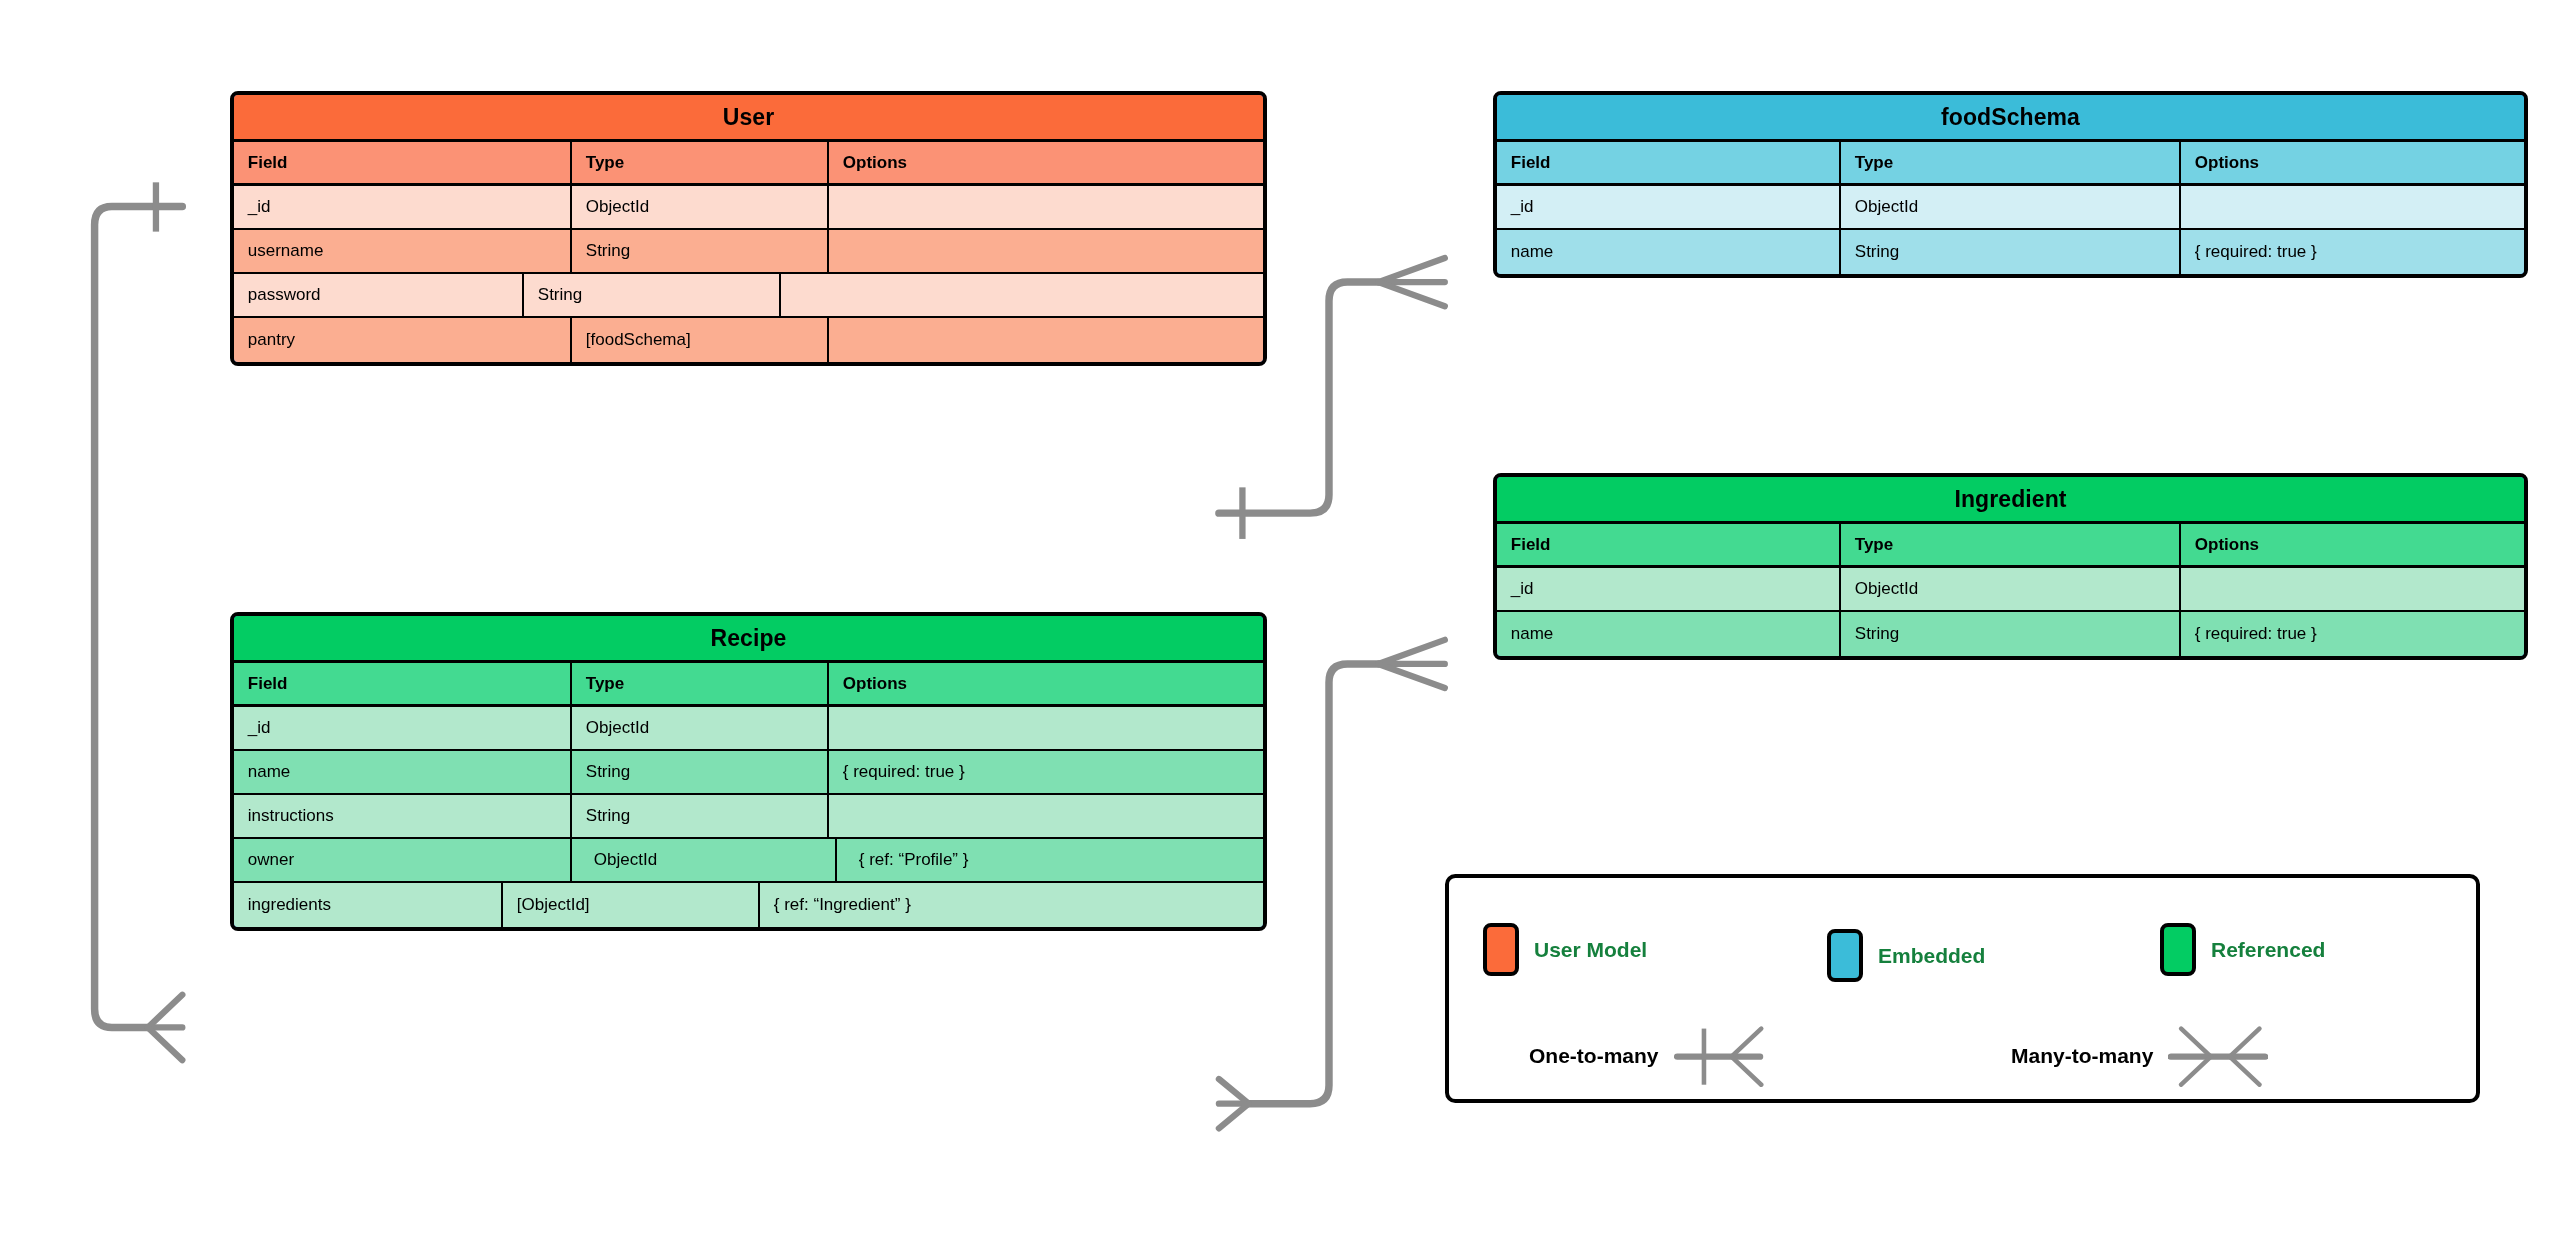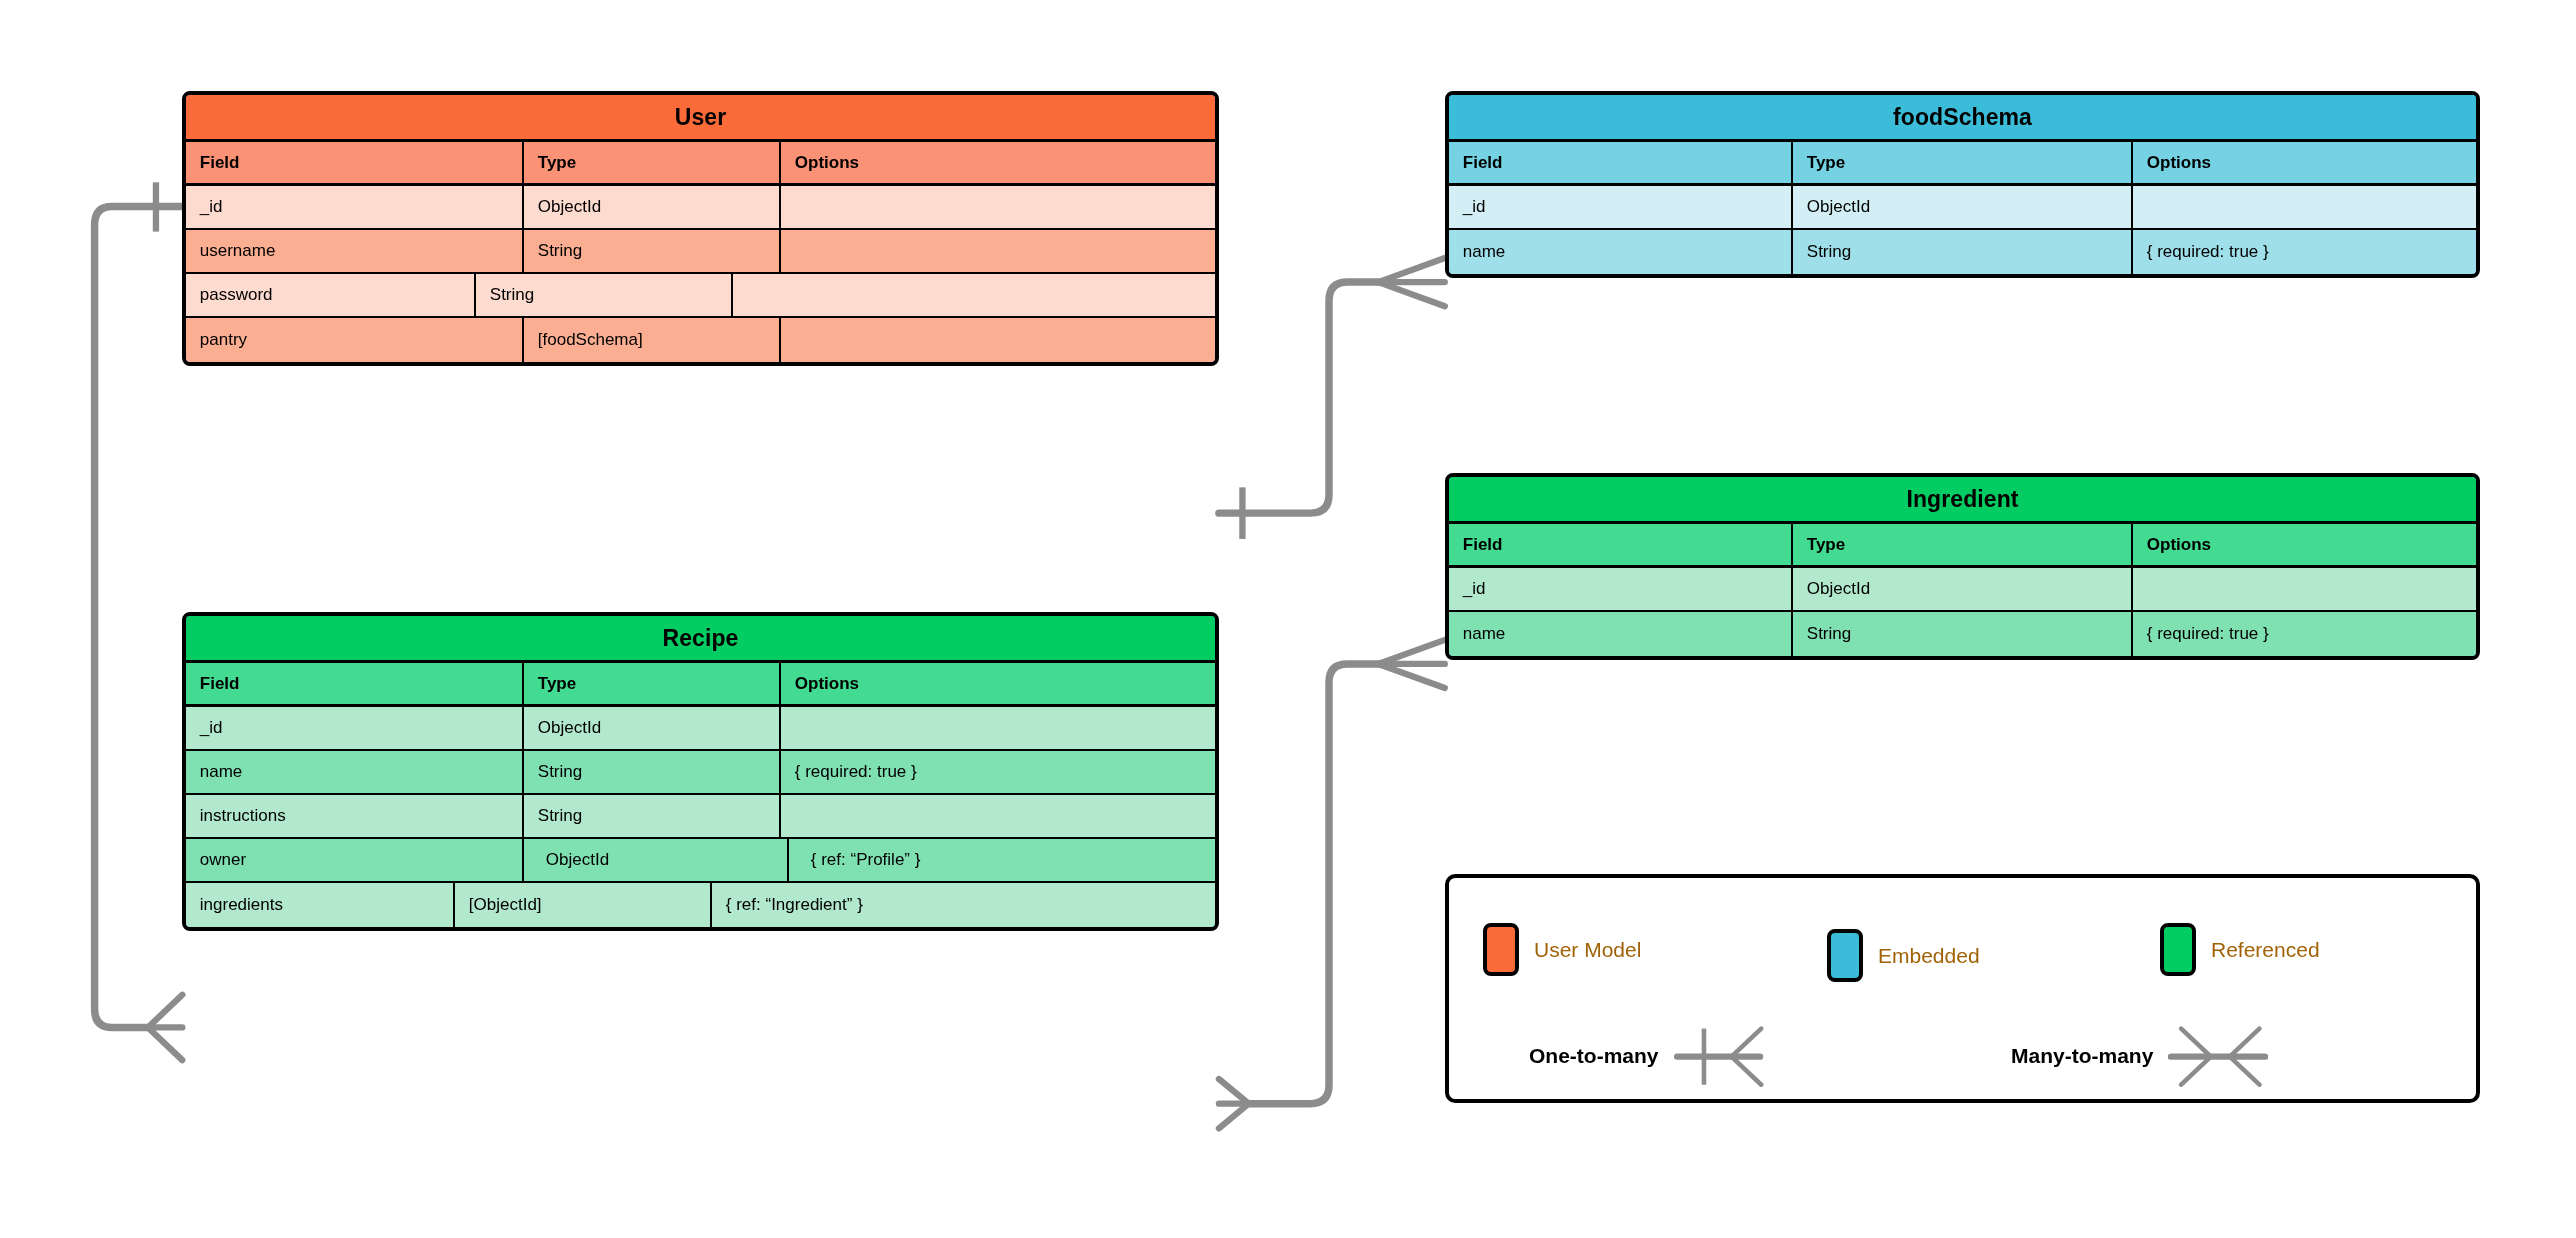--- a/index.html
+++ b/index.html
@@ -12,20 +12,21 @@
 
   
   .entity{
     position:absolute;
     border:4px solid #000;
     border-radius:8px;
     overflow:hidden;
     box-sizing:border-box;
     background:#3b82f6;
     z-index:3;
+    margin-left:48px;
   }
   .ent-title{
     height:44px;
     line-height:44px;
     text-align:center;
     font-weight:bold;
     font-size:23px;
     color:#000;
     border-bottom:3.4px solid #000;
     letter-spacing:0.1px;
@@ -61,21 +62,21 @@
     z-index:4;
   }
   .legend-row{position:absolute;display:flex;align-items:center;}
   .swatch{
     width:36px;height:53px;
     border:4px solid #000;
     border-radius:8px;
     box-sizing:border-box;
   }
   .legend-label{
-    font-size:21px;font-weight:normal;color:#a16207;
+    font-size:21px;font-weight:bold;color:#15803d;
     margin-left:15px;white-space:nowrap;
   }
   .card-label{
     font-size:21px;font-weight:bold;color:#000;white-space:nowrap;
   }
   .notation{margin-left:15px;}
 </style>
 </head>
 <body>
 

